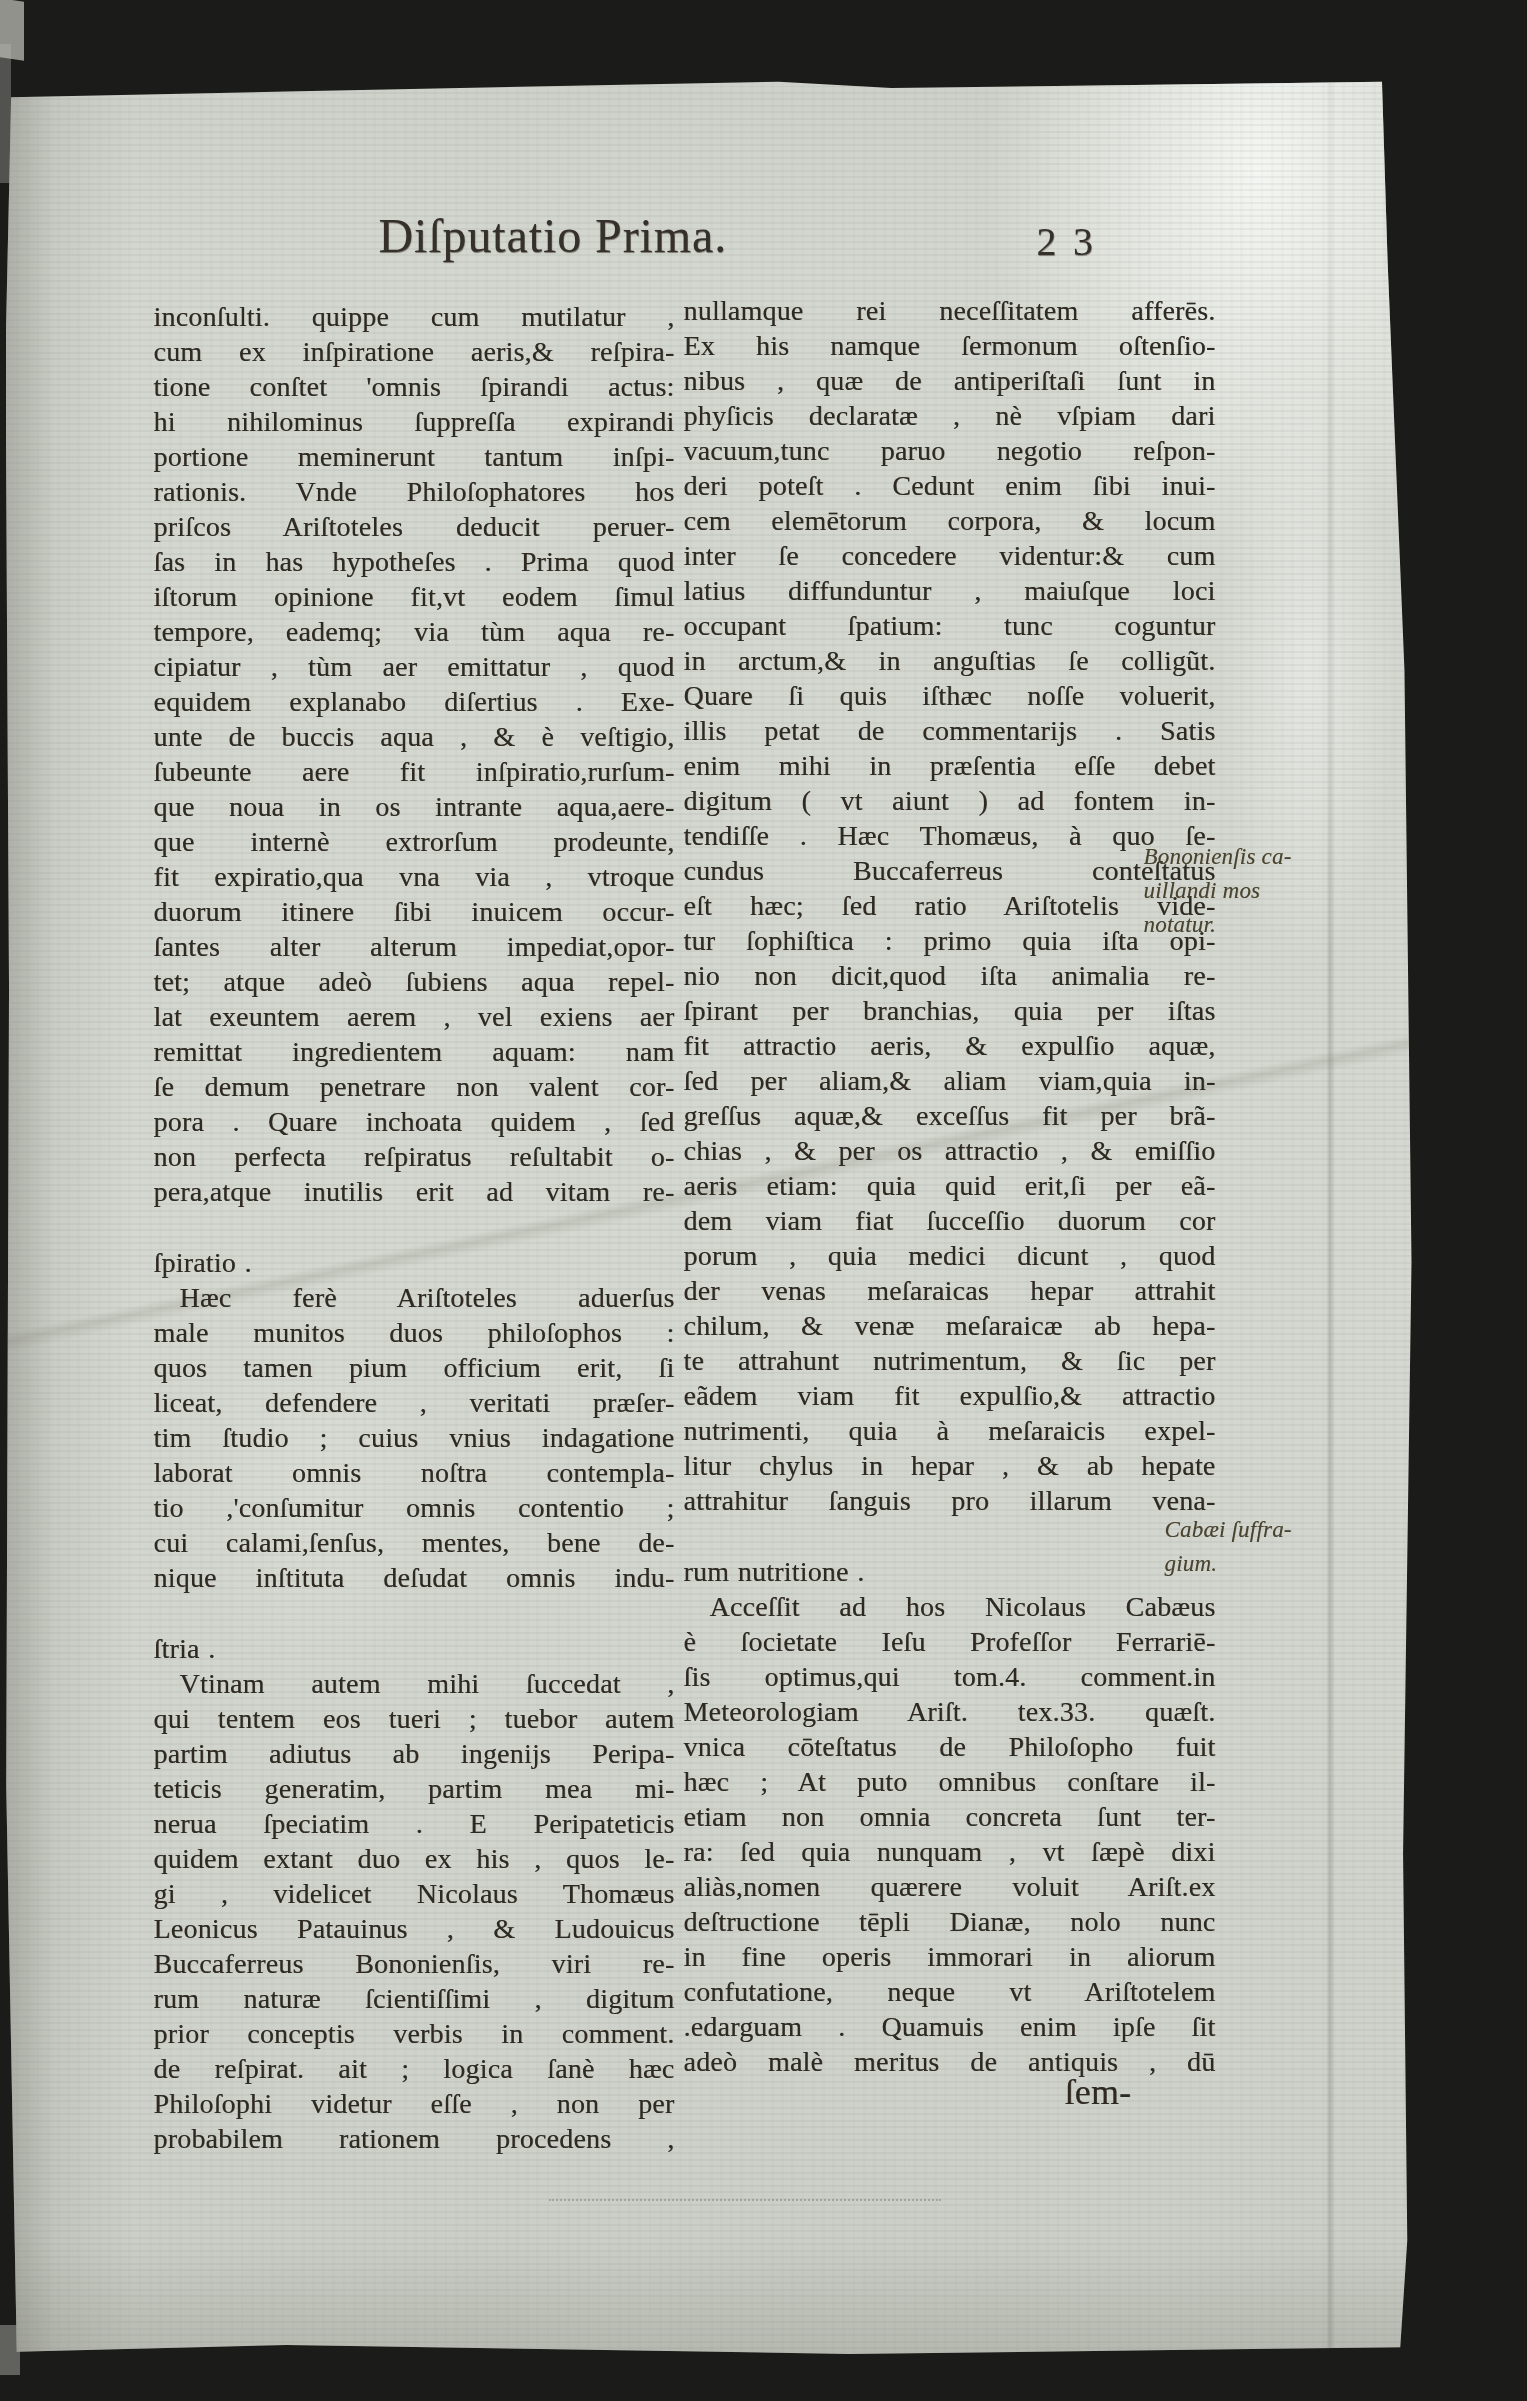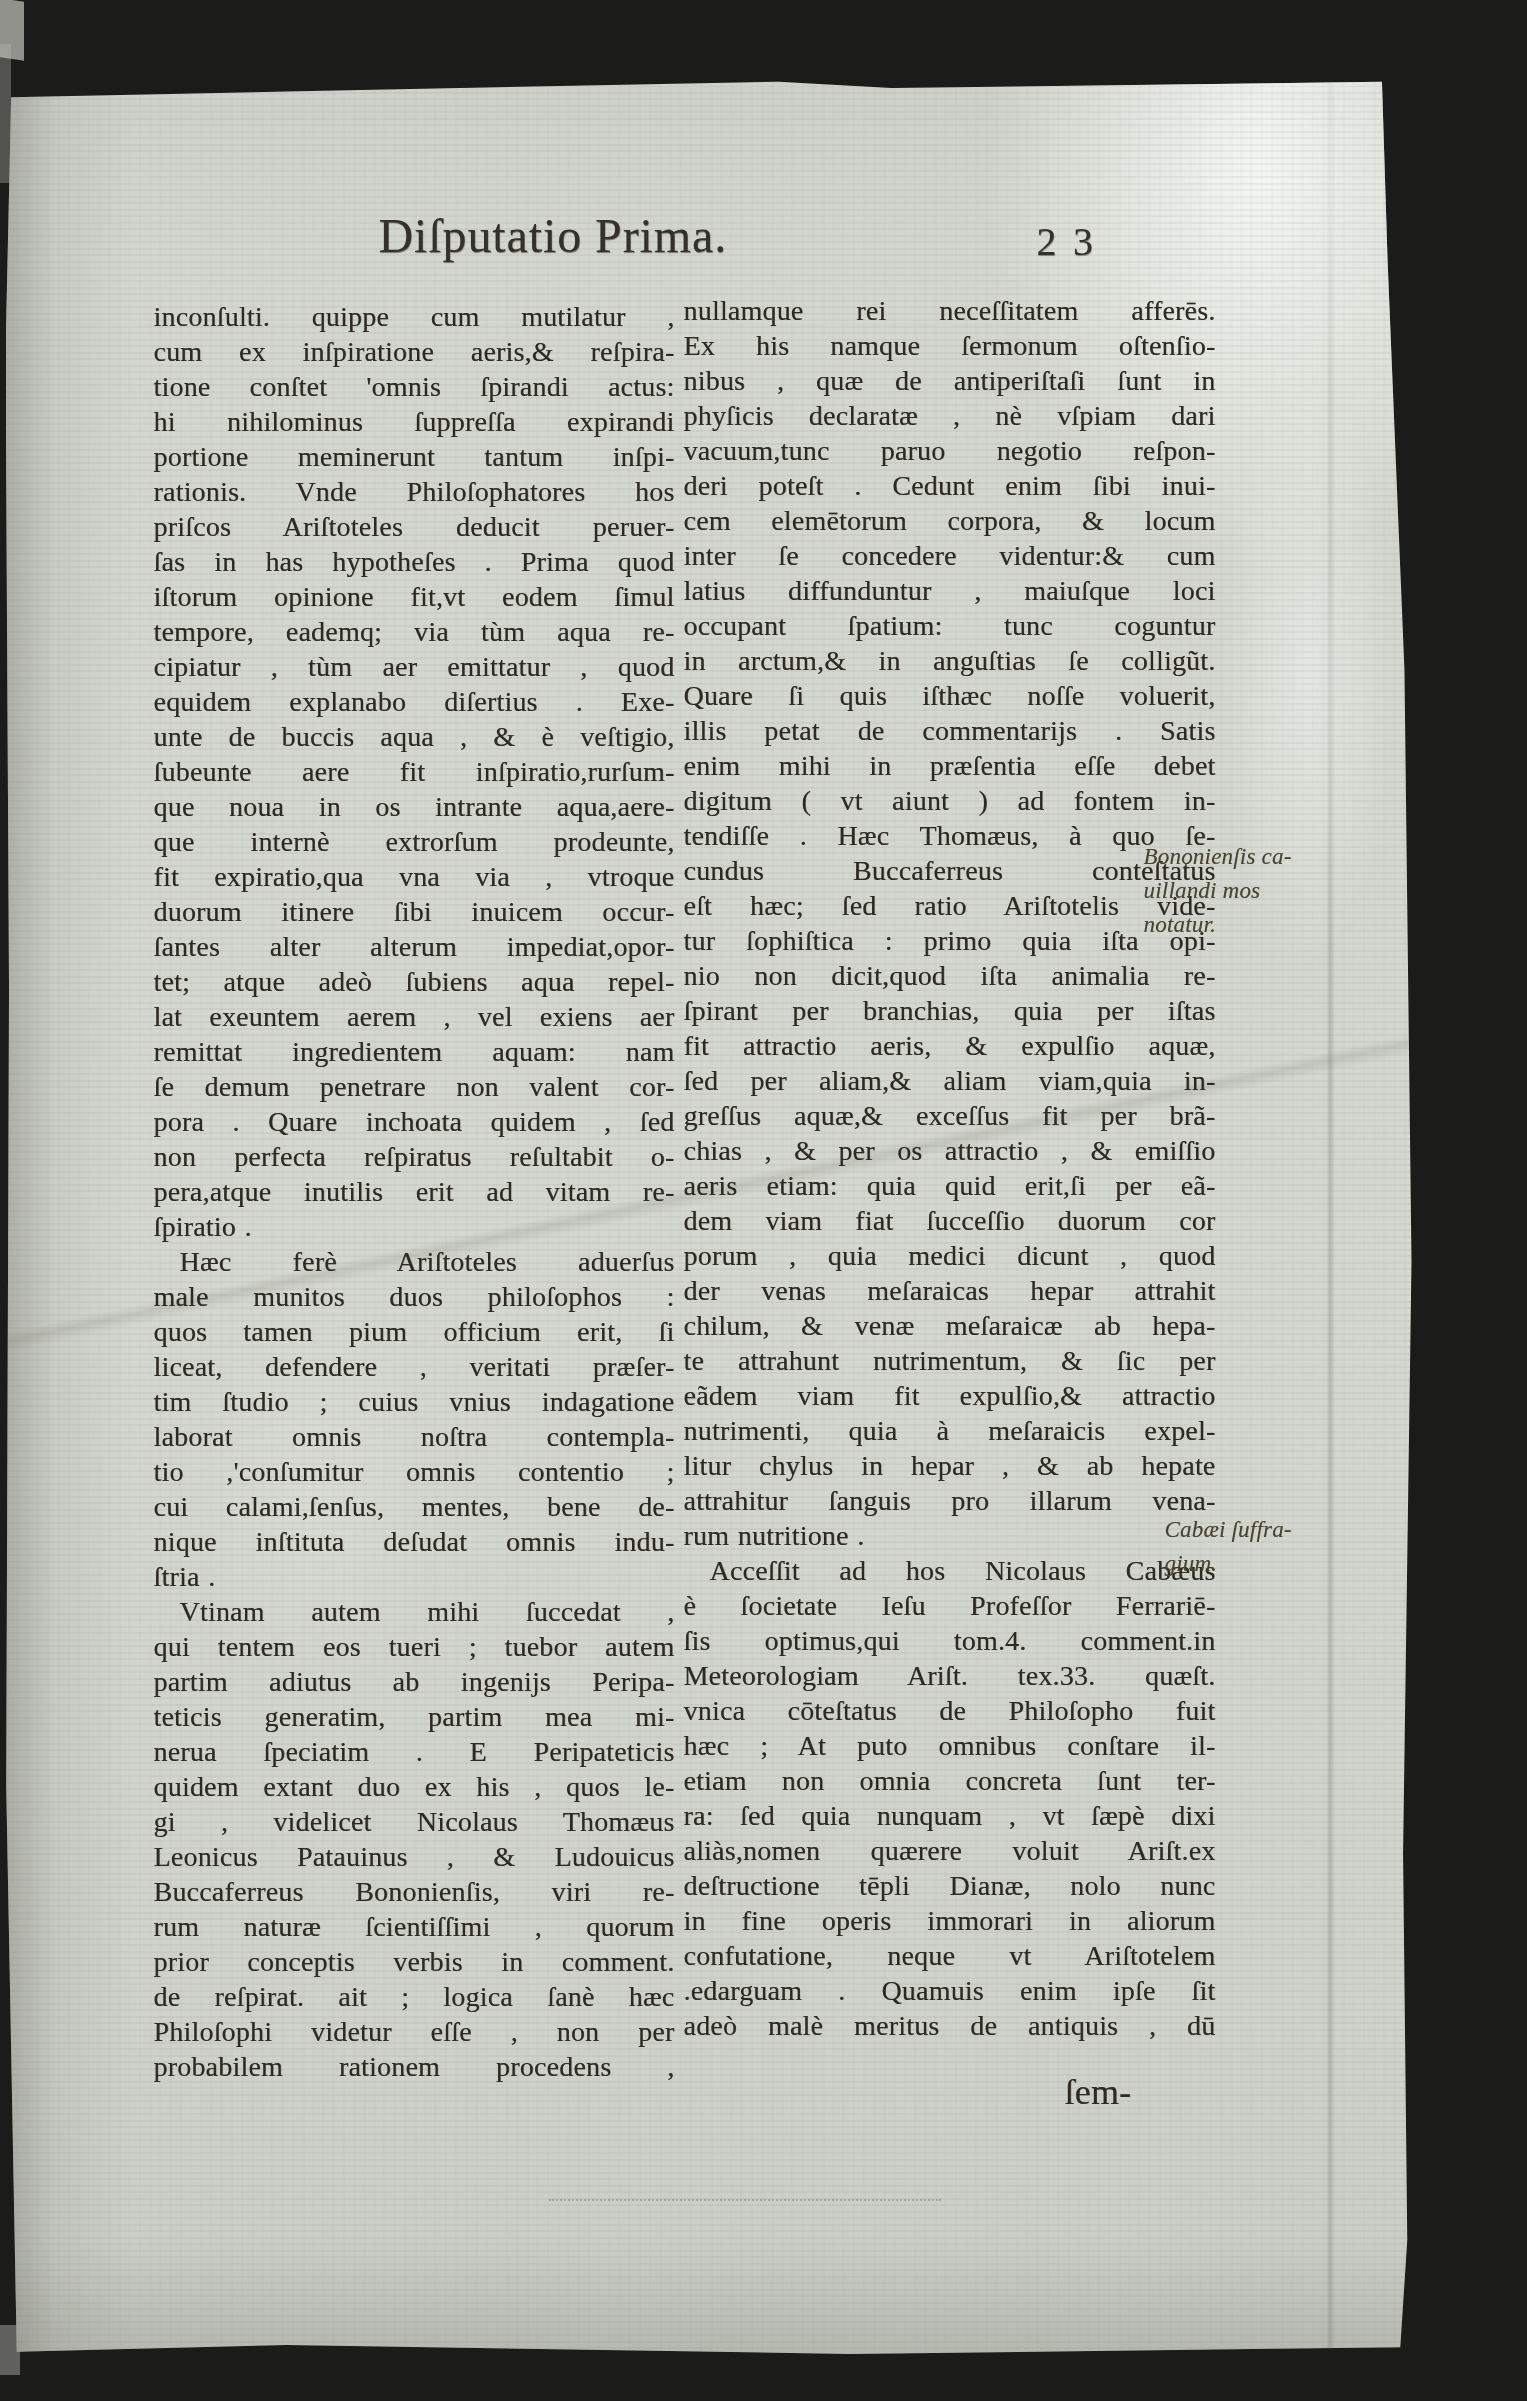--- a/index.html
+++ b/index.html
@@ -54,21 +54,21 @@
 
   .col{
     position:absolute;
     font-size:28px;line-height:35px;
     color:#2e2a22;letter-spacing:0.2px;word-spacing:1.4px;
     text-shadow:0.4px 0.4px 0.6px rgba(52,46,36,.55);
   }
   #col-left{left:148px;top:220px;width:521px;}
   #col-right{left:678px;top:214px;width:532px;}
   .line{text-align:justify;text-align-last:justify;height:35px;overflow:visible;white-space:nowrap;}
-  .line.flush{text-align-last:left;}
+  .line.flush{text-align-last:left;margin-top:36px;}
   .line.indent{text-indent:26px;}
 
   .margin-note{
     position:absolute;font-style:italic;font-size:23px;line-height:34px;
     color:#49432f;letter-spacing:0.2px;
     text-shadow:0.3px 0.3px 0.6px rgba(70,62,45,.4);
     white-space:nowrap;
   }
   #note-1{left:1138px;top:761px;}
   #note-2{left:1159px;top:1434px;}
@@ -134,21 +134,21 @@
       <div class="line flush">ſtria .</div>
       <div class="line indent">Vtinam autem mihi ſuccedat ,</div>
       <div class="line">qui tentem eos tueri ; tuebor autem</div>
       <div class="line">partim adiutus ab ingenijs Peripa-</div>
       <div class="line">teticis generatim, partim mea mi-</div>
       <div class="line">nerua ſpeciatim . E Peripateticis</div>
       <div class="line">quidem extant duo ex his , quos le-</div>
       <div class="line">gi , videlicet Nicolaus Thomæus</div>
       <div class="line">Leonicus Patauinus , &amp; Ludouicus</div>
       <div class="line">Buccaferreus Bononienſis, viri re-</div>
-      <div class="line">rum naturæ ſcientiſſimi , quorum</div>
+      <div class="line">rum naturæ ſcientiſſimi , digitum</div>
       <div class="line">prior conceptis verbis in comment.</div>
       <div class="line">de reſpirat. ait ; logica ſanè hæc</div>
       <div class="line">Philoſophi videtur eſſe , non per</div>
       <div class="line">probabilem rationem procedens ,</div>
     </div>
   <div class="col" id="col-right">
       <div class="line">nullamque rei neceſſitatem afferēs.</div>
       <div class="line">Ex his namque ſermonum oſtenſio-</div>
       <div class="line">nibus , quæ de antiperiſtaſi ſunt in</div>
       <div class="line">phyſicis declaratæ , nè vſpiam dari</div>

